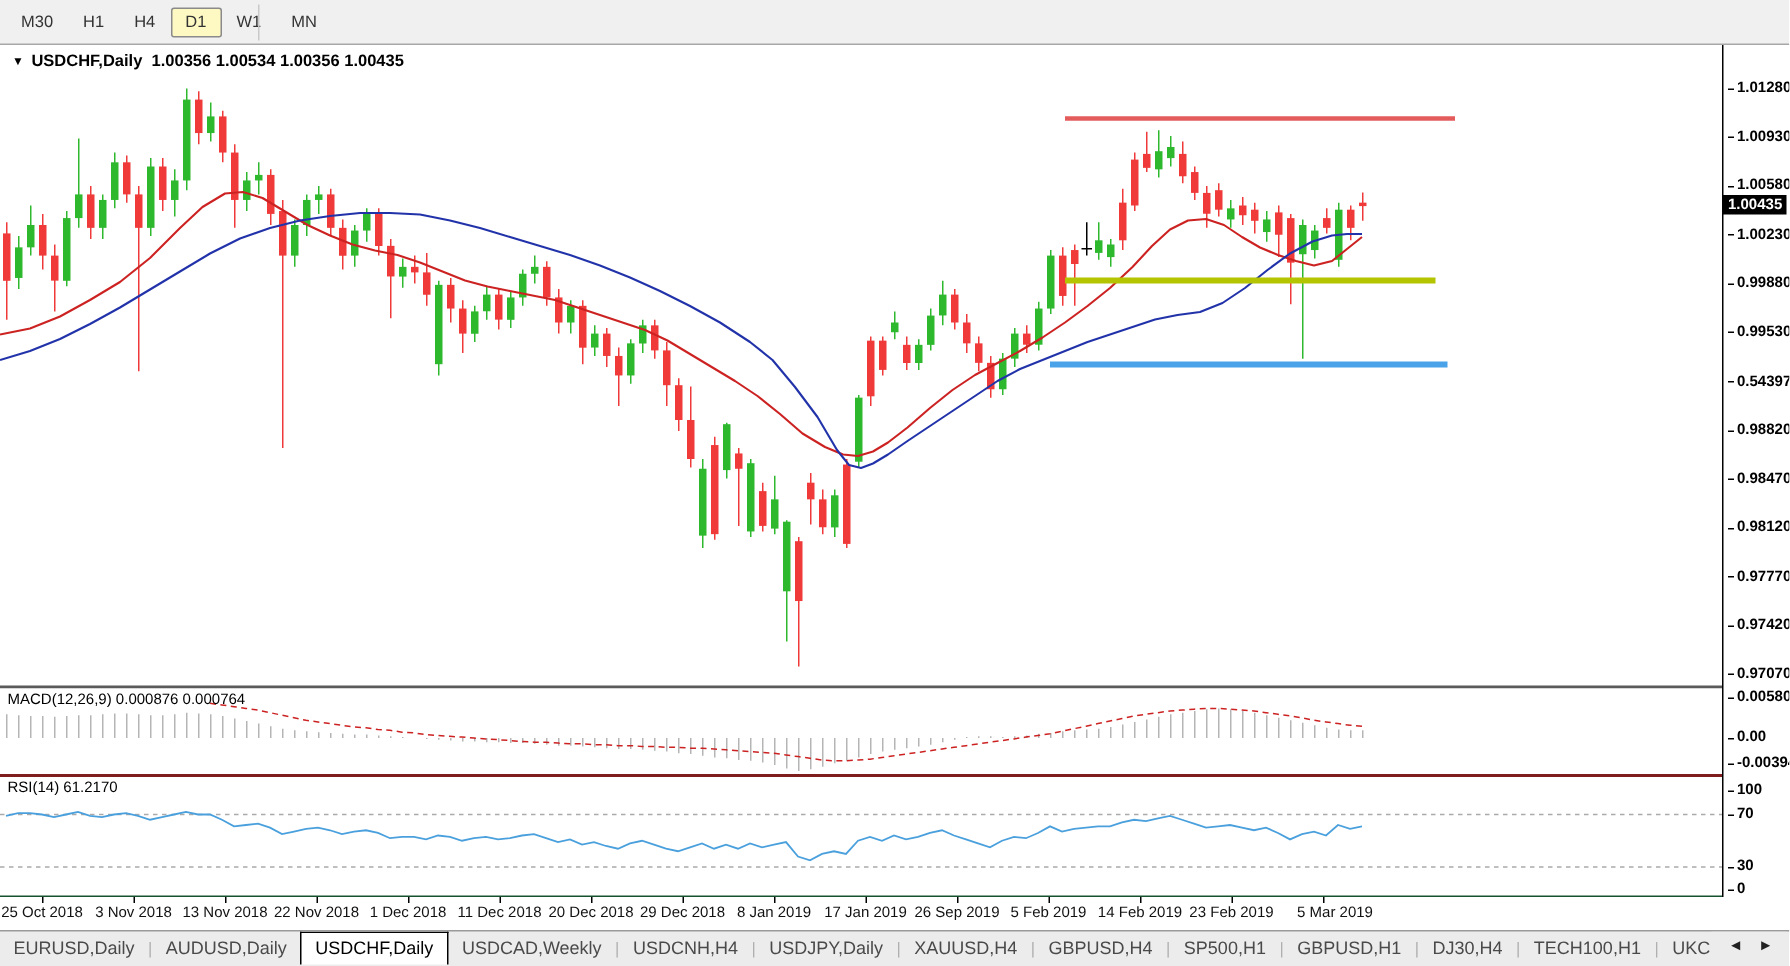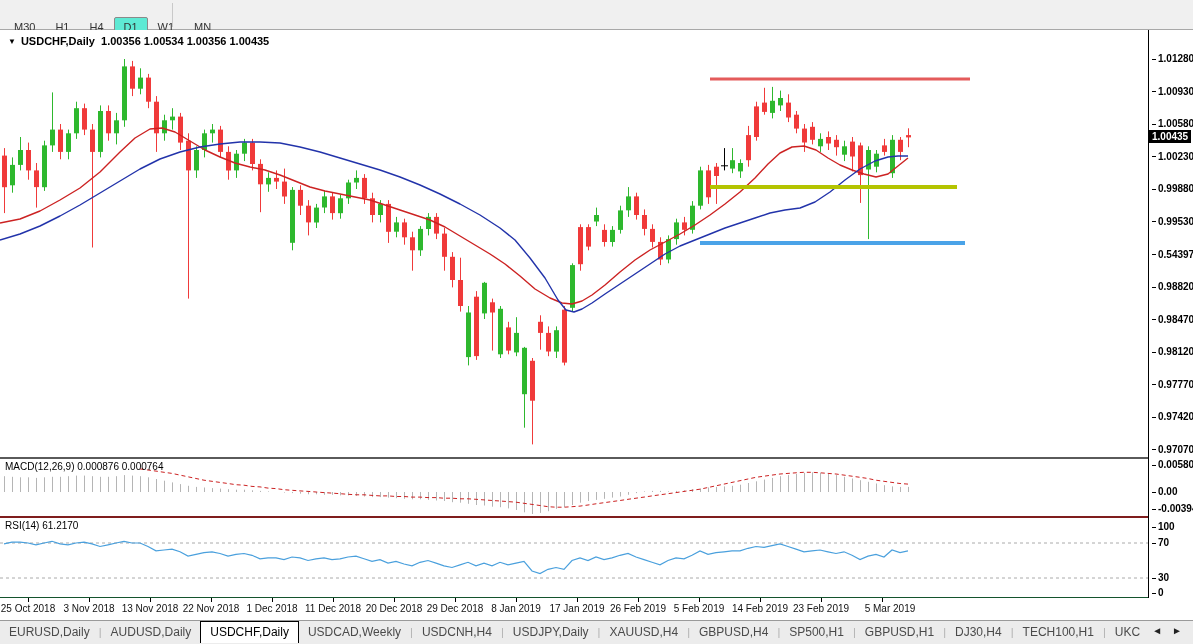--- a/index.html
+++ b/index.html
@@ -1,20 +1,20 @@
 <!DOCTYPE html>
 <html><head>
 <meta charset="utf-8">
 <style>
   html,body{margin:0;padding:0;background:#fff;font-family:"Liberation Sans",sans-serif;}
   #app{position:relative;width:1193px;height:644px;overflow:hidden;background:#fff;}
   
   #toolbar{position:absolute;left:0;top:0;width:1193px;height:30px;background:#f0f0f0;border-bottom:1px solid #a8a8a8;box-sizing:border-box;}
-  .tf-btn{display:inline-block;margin-top:17px;padding:3px 9px;font-size:11px;color:#333;cursor:default;border:1px solid transparent;}
-  .tf-btn.active{background:#5eead4;border:1px solid #8a8a8a;border-radius:2px;}
+  .tf-btn{display:inline-block;margin-top:5px;padding:3px 9px;font-size:11px;color:#333;cursor:default;border:1px solid transparent;}
+  .tf-btn.active{background:#fef9c3;border:1px solid #8a8a8a;border-radius:2px;}
   #toolbar .grp{margin-left:4px;}
   #tb-sep{position:absolute;left:172px;top:3px;width:1px;height:24px;background:#c9c9c9;}
   
   #chartwrap{position:absolute;left:0;top:30px;width:1193px;height:590px;}
   .panel{position:absolute;left:0;background:#fff;}
   #main-panel{top:0;height:427px;width:1148px;border-bottom:2px solid #5a5a5a;box-sizing:content-box;}
   #macd-panel{top:429px;height:57px;width:1148px;border-bottom:6px solid #7f1d1d;}
   #rsi-panel{top:488px;height:79px;width:1148px;border-bottom:1px solid #14532d;}
   #axis-col{position:absolute;left:1148px;top:0;width:45px;height:568px;border-left:1px solid #000;background:#fff;}
   .axlab{position:absolute;left:3px;padding-left:6px;font-size:10px;font-weight:700;color:#000;white-space:nowrap;}
@@ -434,21 +434,21 @@
         <div class="dlab" style="left: 333px;">11 Dec 2018</div>
         <div class="dtick" style="left: 394px;"></div>
         <div class="dlab" style="left: 394px;">20 Dec 2018</div>
         <div class="dtick" style="left: 455px;"></div>
         <div class="dlab" style="left: 455px;">29 Dec 2018</div>
         <div class="dtick" style="left: 516px;"></div>
         <div class="dlab" style="left: 516px;">8 Jan 2019</div>
         <div class="dtick" style="left: 577px;"></div>
         <div class="dlab" style="left: 577px;">17 Jan 2019</div>
         <div class="dtick" style="left: 638px;"></div>
-        <div class="dlab" style="left: 638px;">26 Feb 2019</div>
+        <div class="dlab" style="left: 638px;">26 Sep 2019</div>
         <div class="dtick" style="left: 699px;"></div>
         <div class="dlab" style="left: 699px;">5 Feb 2019</div>
         <div class="dtick" style="left: 760px;"></div>
         <div class="dlab" style="left: 760px;">14 Feb 2019</div>
         <div class="dtick" style="left: 821px;"></div>
         <div class="dlab" style="left: 821px;">23 Feb 2019</div>
         <div class="dtick" style="left: 882px;"></div>
         <div class="dlab" style="left: 882px; padding-left: 16px;">5 Mar 2019</div>
       </div>
 

